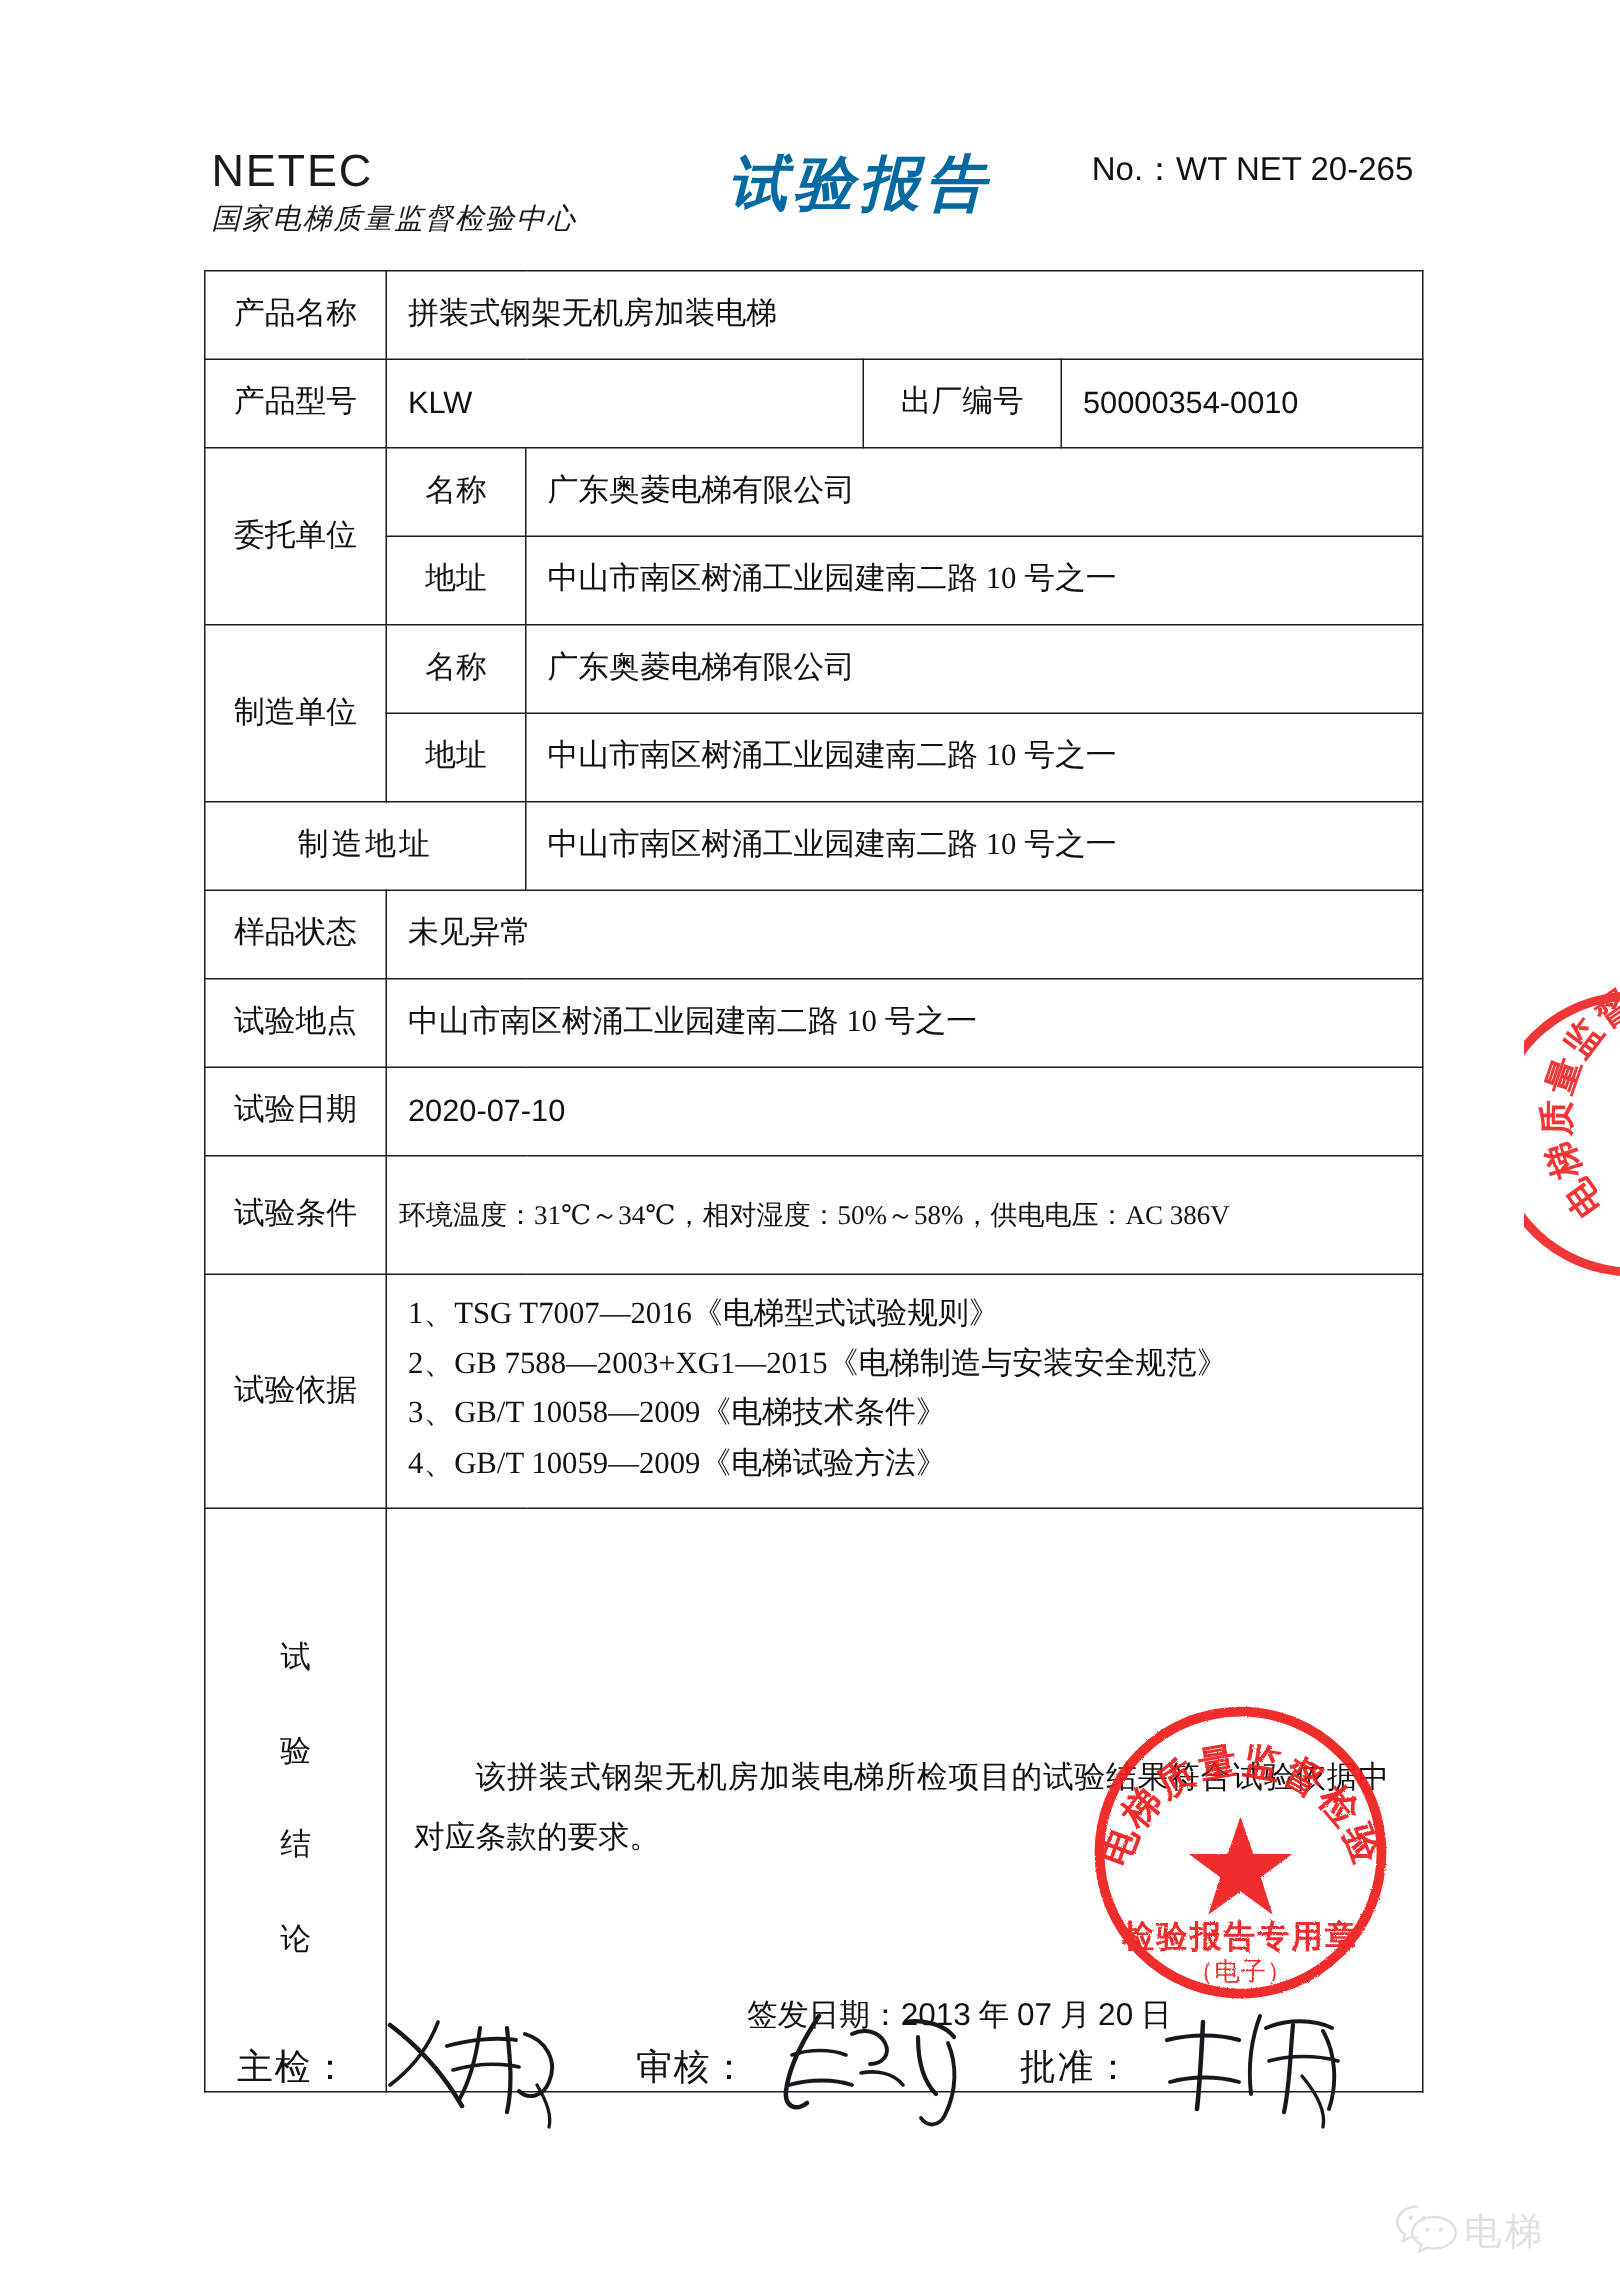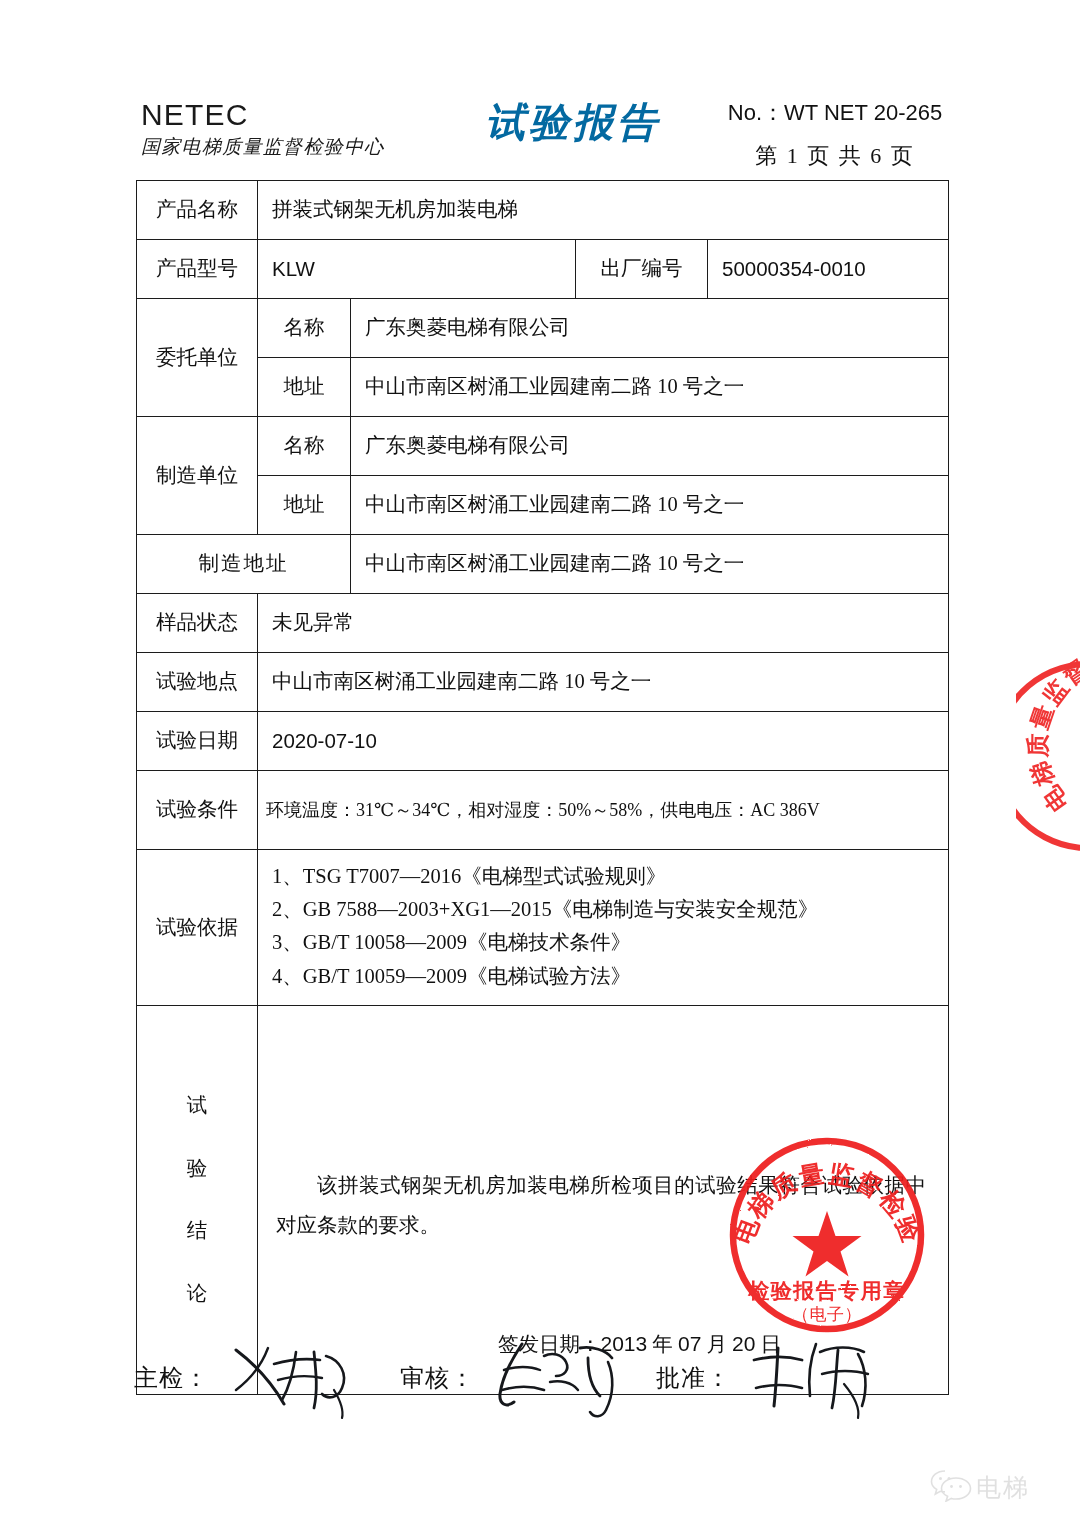--- a/index.html
+++ b/index.html
@@ -162,21 +162,21 @@
     white-space: nowrap;
   }
   .issue-date .dnum {
     font-family: "Liberation Sans", "DejaVu Sans", sans-serif;
     font-size: 21px;
   }
 
   
   .sign-row {
     position: absolute;
-    left: 128px;
+    left: 152px;
     top: 1348px;
     width: 860px;
     height: 90px;
   }
   .sign-group {
     position: absolute;
     top: 0;
     height: 90px;
   }
   .sign-group.g1 { left: 6px; }
@@ -244,21 +244,20 @@
 <div class="header">
   <div class="brand">
     <div class="brand-latin">NETEC</div>
     <div class="brand-cn">国家电梯质量监督检验中心</div>
   </div>
 
   <div class="doc-title">试验报告</div>
 
   <div class="doc-meta">
     <div class="line1">No.：WT NET 20-265</div>
-    <div class="line2">第 1 页   共 6 页</div>
   </div>
 </div>
 
 <table class="report-table">
   <colgroup>
     <col style="width:121px">
     <col style="width:93px">
     <col style="width:225px">
     <col style="width:132px">
     <col style="width:241px">

